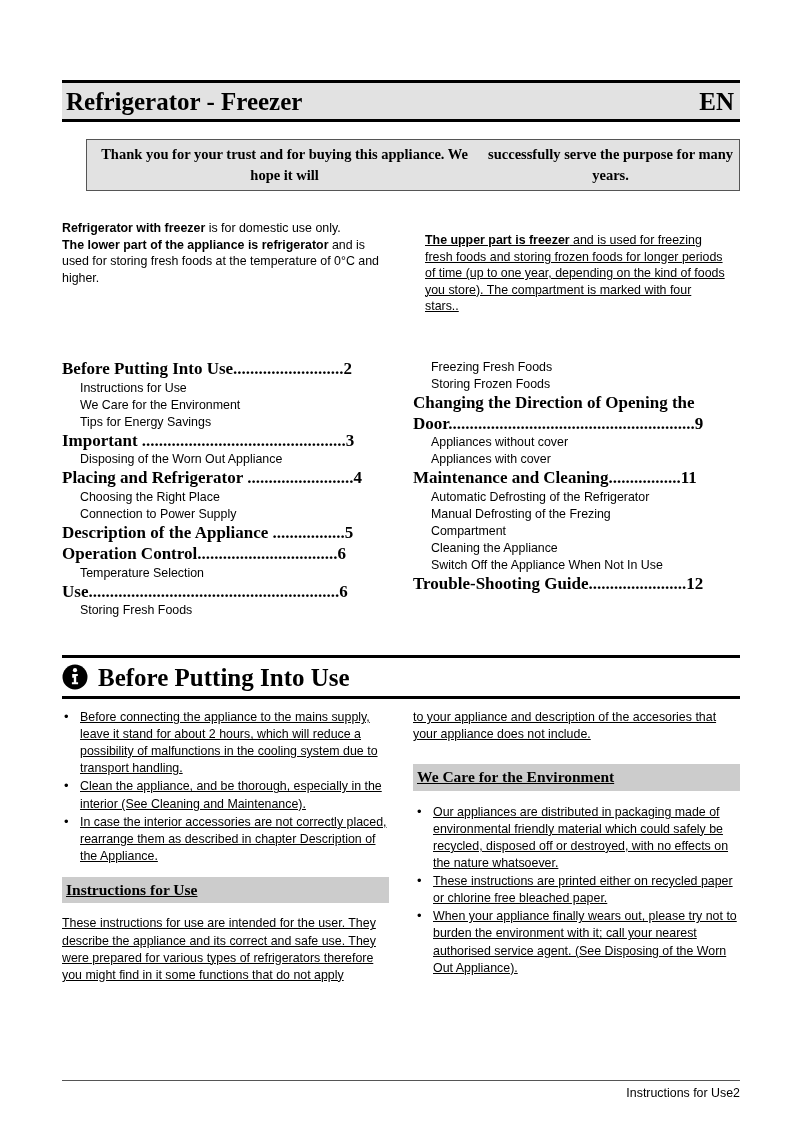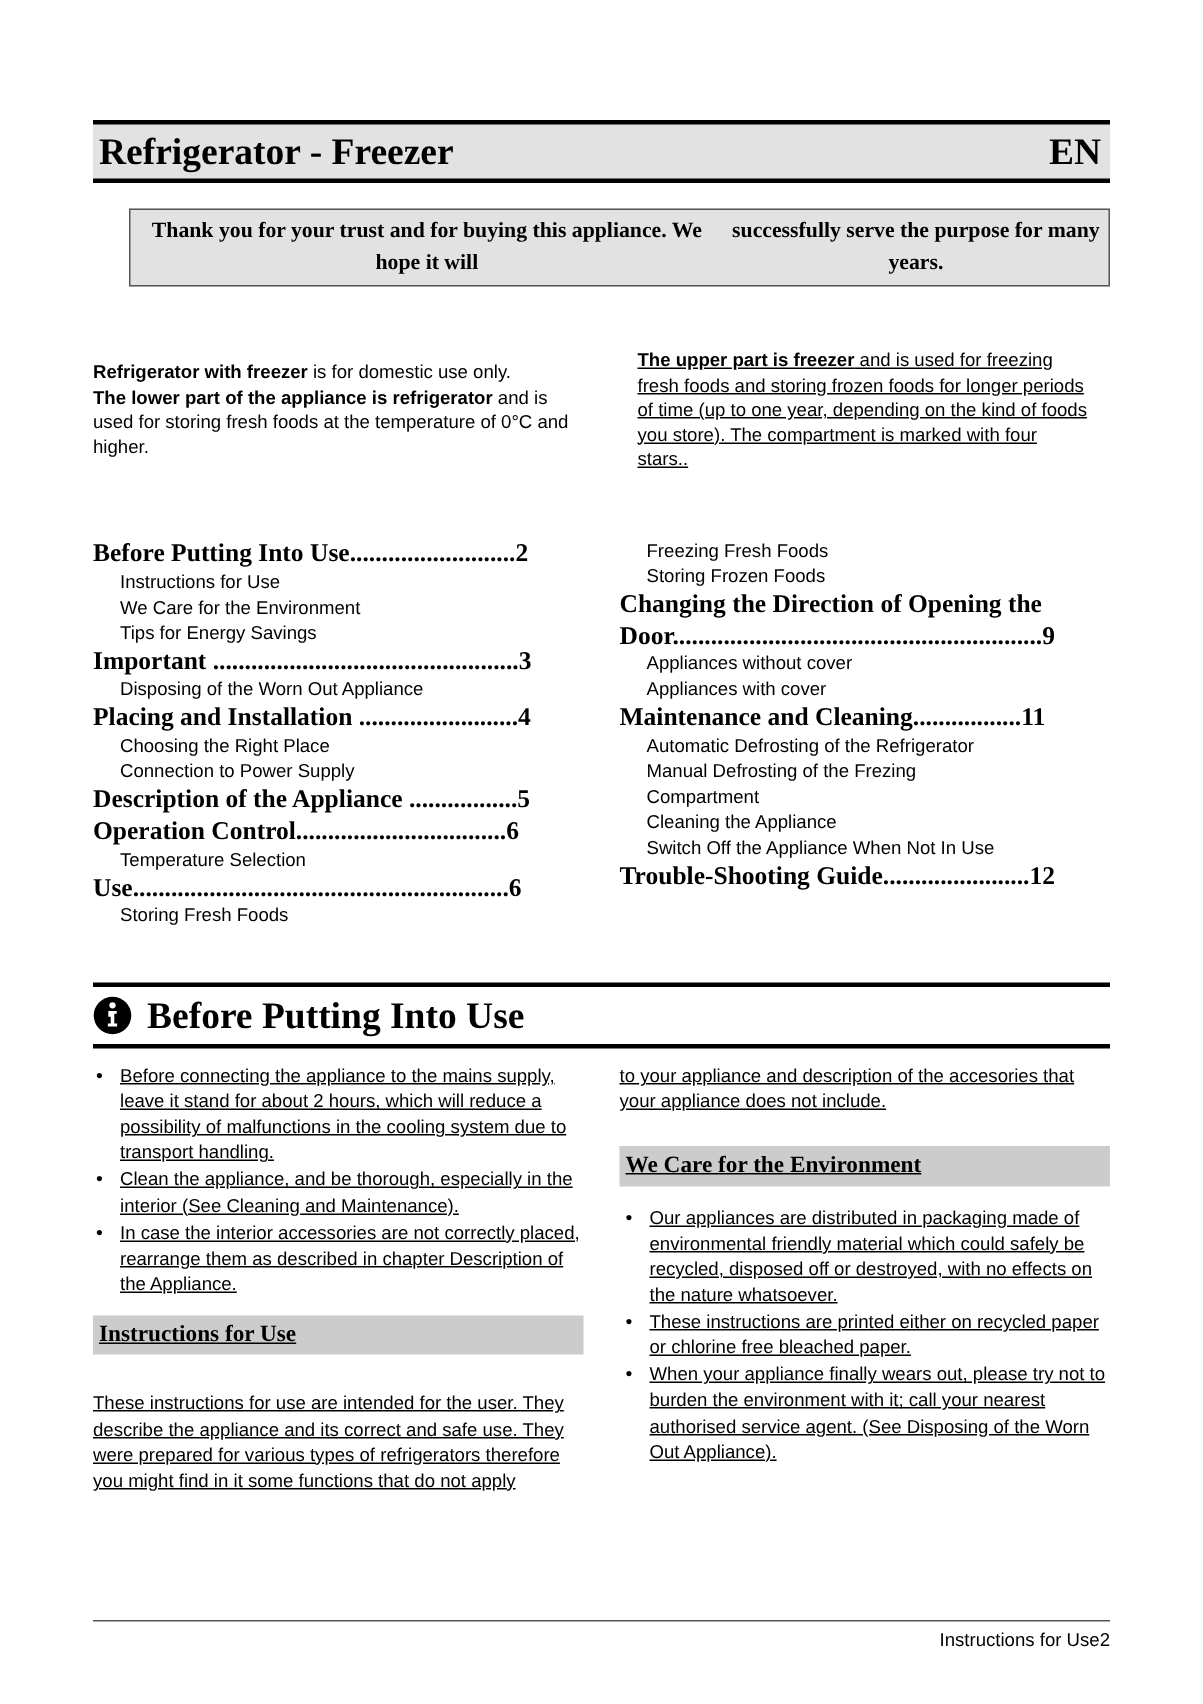--- a/index.html
+++ b/index.html
@@ -75,21 +75,20 @@
   }
 
   
   .intro {
     position: absolute;
     left: 0;
     top: 220px;
     width: 678px;
     display: flex;
     gap: 24px;
-    align-items: center;
   }
   .intro .col {
     width: 327px;
     font-size: 12.4px;
     line-height: 1.33;
   }
   .intro b { font-weight: bold; }
 
   
   .toc {
@@ -255,21 +254,21 @@
     <div class="col">
 
       <span class="toc-entry"><span>Before Putting Into Use</span><span>..........................</span><span>2</span></span>
       <span class="toc-sub">Instructions for Use</span>
       <span class="toc-sub">We Care for the Environment</span>
       <span class="toc-sub">Tips for Energy Savings</span>
 
       <span class="toc-entry"><span>Important </span><span>................................................</span><span>3</span></span>
       <span class="toc-sub">Disposing of the Worn Out Appliance</span>
 
-      <span class="toc-entry"><span>Placing and Installation </span><span>.........................</span><span>4</span></span>
+      <span class="toc-entry"><span>Placing and Refrigerator </span><span>.........................</span><span>4</span></span>
       <span class="toc-sub">Choosing the Right Place</span>
       <span class="toc-sub">Connection to Power Supply</span>
 
       <span class="toc-entry"><span>Description of the Appliance </span><span>.................</span><span>5</span></span>
 
       <span class="toc-entry"><span>Operation Control</span><span>.................................</span><span>6</span></span>
       <span class="toc-sub">Temperature Selection</span>
 
       <span class="toc-entry"><span>Use</span><span>...........................................................</span><span>6</span></span>
       <span class="toc-sub">Storing Fresh Foods</span>
@@ -307,21 +306,21 @@
   <div class="sec-rule-bottom"></div>
 
   <div class="body-cols">
     <div class="col">
       <ul class="bullets">
         <li>Before connecting the appliance to the mains supply, leave it stand for about 2 hours, which will reduce a possibility of malfunctions in the cooling system due to transport handling.</li>
         <li>Clean the appliance, and be thorough, especially in the interior (See Cleaning and Maintenance).</li>
         <li>In case the interior accessories are not correctly placed, rearrange them as described in chapter Description of the Appliance.</li>
       </ul>
       <div class="subhead" style="margin-top:12px;">Instructions for Use</div>
-      <div class="para" style="margin-top:24px;">These instructions for use are intended for the user. They describe the appliance and its correct and safe use. They were prepared for various types of refrigerators therefore you might find in it some functions that do not apply</div>
+      <div class="para" style="margin-top:12px;">These instructions for use are intended for the user. They describe the appliance and its correct and safe use. They were prepared for various types of refrigerators therefore you might find in it some functions that do not apply</div>
     </div>
 
     <div class="col">
       <div class="para">to your appliance and description of the accesories that your appliance does not include.</div>
       <div class="subhead" style="margin-top:21px;">We Care for the Environment</div>
       <ul class="bullets wide" style="margin-top:13px;">
         <li>Our appliances are distributed in packaging made of environmental friendly material which could safely be recycled, disposed off or destroyed, with no effects on the nature whatsoever.</li>
         <li>These instructions are printed either on recycled paper or chlorine free bleached paper.</li>
         <li>When your appliance finally wears out, please try not to burden the environment with it; call your nearest authorised service agent. (See Disposing of the Worn Out Appliance).</li>
       </ul>

